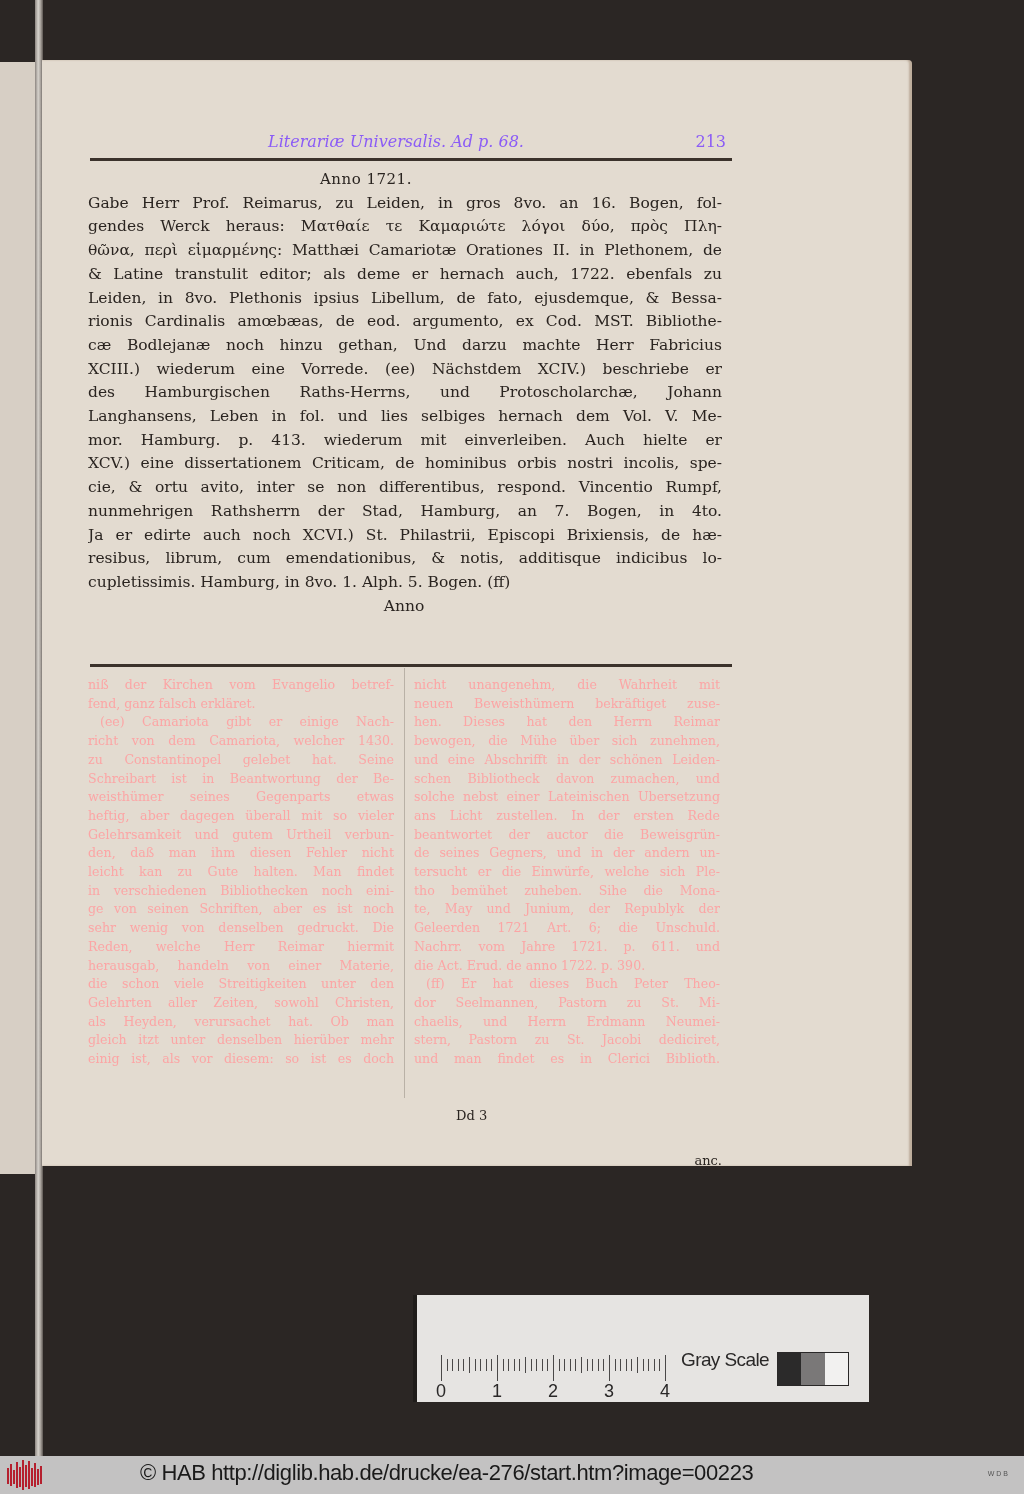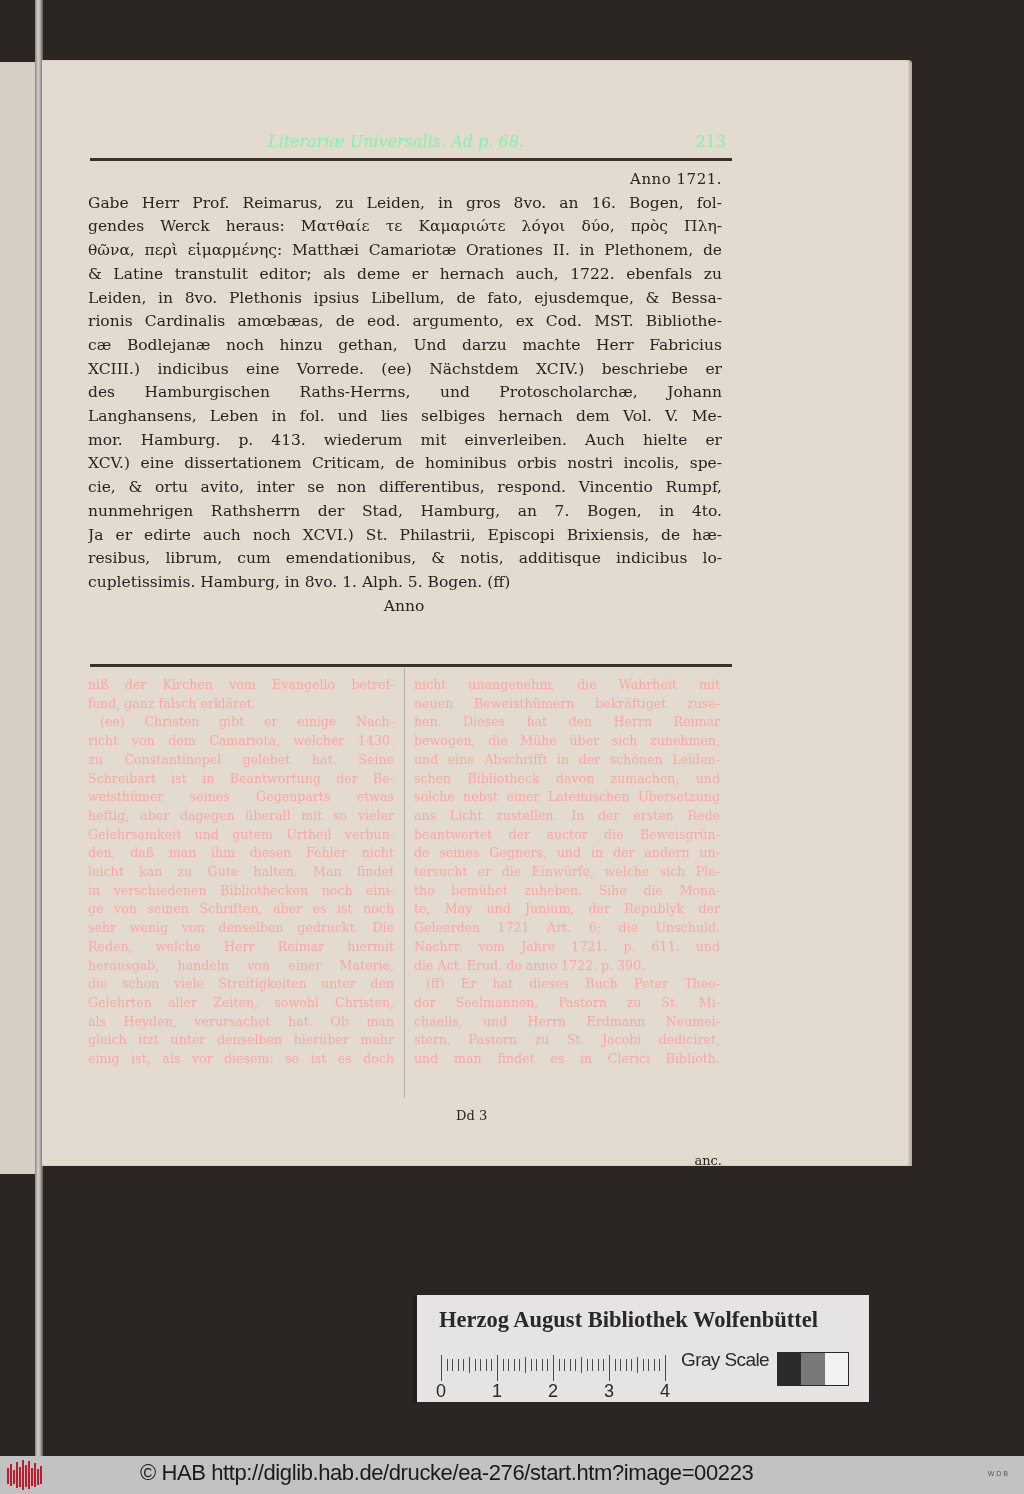--- a/index.html
+++ b/index.html
@@ -41,21 +41,21 @@
       box-shadow: inset -3px 0 2px rgba(120,90,60,0.35);
     }
     .running-head {
       position: absolute;
       left: 268px; top: 130px;
       width: 460px;
       height: 24px;
       font-family: "DejaVu Serif", serif;
       font-style: italic;
       font-size: 16px;
-      color: #86efac;
+      color: #8b5cf6;
     }
     .running-head .rh-title { position: absolute; left: 0; top: 2px; }
     .running-head .page-number {
       position: absolute; right: 2px; top: 2px;
       font-style: normal;
     }
     .rule {
       position: absolute;
       left: 90px;
       width: 642px;
@@ -66,21 +66,21 @@
       position: absolute;
       left: 88px; top: 168px;
       width: 634px;
       font-family: "DejaVu Serif", serif;
       font-size: 15.5px;
       line-height: 23.7px;
       color: #2a2420;
       text-align: justify;
     }
     .main-text .year-heading {
-      text-align: right;
+      text-align: left;
       padding-left: 232px;
       font-size: 15px;
       letter-spacing: 0.5px;
     }
     .main-text .line {
       display: block;
       text-align: justify;
       text-align-last: justify;
       white-space: nowrap;
       overflow: hidden;
@@ -227,41 +227,41 @@
 
 <div class="main-text">
   <div class="year-heading">Anno 1721.</div>
   <span class="line">Gabe Herr Prof. Reimarus, zu Leiden, in gros 8vo. an 16. Bogen, fol-</span>
   <span class="line">gendes Werck heraus: Ματθαίε τε Καμαριώτε λόγοι δύο, πρὸς Πλη-</span>
   <span class="line">θῶνα, περὶ εἱμαρμένης: Matthæi Camariotæ Orationes II. in Plethonem, de</span>
   <span class="line">&amp; Latine transtulit editor; als deme er hernach auch, 1722. ebenfals zu</span>
   <span class="line">Leiden, in 8vo. Plethonis ipsius Libellum, de fato, ejusdemque, &amp; Bessa-</span>
   <span class="line">rionis Cardinalis amœbæas, de eod. argumento, ex Cod. MST. Bibliothe-</span>
   <span class="line">cæ Bodlejanæ noch hinzu gethan, Und darzu machte Herr Fabricius</span>
-  <span class="line">XCIII.) indicibus eine Vorrede. (ee) Nächstdem XCIV.) beschriebe er</span>
+  <span class="line">XCIII.) wiederum eine Vorrede. (ee) Nächstdem XCIV.) beschriebe er</span>
   <span class="line">des Hamburgischen Raths-Herrns, und Protoscholarchæ, Johann</span>
   <span class="line">Langhansens, Leben in fol. und lies selbiges hernach dem Vol. V. Me-</span>
   <span class="line">mor. Hamburg. p. 413. wiederum mit einverleiben. Auch hielte er</span>
   <span class="line">XCV.) eine dissertationem Criticam, de hominibus orbis nostri incolis, spe-</span>
   <span class="line">cie, &amp; ortu avito, inter se non differentibus, respond. Vincentio Rumpf,</span>
   <span class="line">nunmehrigen Rathsherrn der Stad, Hamburg, an 7. Bogen, in 4to.</span>
   <span class="line">Ja er edirte auch noch XCVI.) St. Philastrii, Episcopi Brixiensis, de hæ-</span>
   <span class="line">resibus, librum, cum emendationibus, &amp; notis, additisque indicibus lo-</span>
   <span class="line" style="text-align-last:left;">cupletissimis. Hamburg, in 8vo. 1. Alph. 5. Bogen. (ff)</span>
   <div class="catchword">Anno</div>
 </div>
 
 <div class="rule" style="top:664px;"></div>
 <div class="col-divider"></div>
 
 <div class="footnotes">
   <div class="fn-col left">
     <span class="line">niß der Kirchen vom Evangelio betref-</span>
     <span class="line last">fend, ganz falsch erkläret.</span>
-    <span class="line" style="padding-left:12px;">(ee) Christen gibt er einige Nach-</span>
+    <span class="line" style="padding-left:12px;">(ee) Camariota gibt er einige Nach-</span>
     <span class="line">richt von dem Camariota, welcher 1430.</span>
     <span class="line">zu Constantinopel gelebet hat. Seine</span>
     <span class="line">Schreibart ist in Beantwortung der Be-</span>
     <span class="line">weisthümer seines Gegenparts etwas</span>
     <span class="line">heftig, aber dagegen überall mit so vieler</span>
     <span class="line">Gelehrsamkeit und gutem Urtheil verbun-</span>
     <span class="line">den, daß man ihm diesen Fehler nicht</span>
     <span class="line">leicht kan zu Gute halten. Man findet</span>
     <span class="line">in verschiedenen Bibliothecken noch eini-</span>
     <span class="line">ge von seinen Schriften, aber es ist noch</span>
@@ -298,21 +298,20 @@
     <span class="line">und man findet es in Clerici Biblioth.</span>
   </div>
 </div>
 
 <div class="signature-line">
   <span class="sig">Dd 3</span>
   <span class="catch">anc.</span>
 </div>
 
 <div class="hab-label">
-  <div class="lib-name">Herzog August Bibliothek Wolfenbüttel</div>
   <div class="ruler">
     <div class="tick" style="left:4px;height:26px;"></div>
     <div class="tick" style="left:9.6px;top:12px;height:12px;"></div>
     <div class="tick" style="left:15.2px;top:12px;height:12px;"></div>
     <div class="tick" style="left:20.8px;top:12px;height:12px;"></div>
     <div class="tick" style="left:26.4px;top:12px;height:12px;"></div>
     <div class="tick" style="left:32px;top:10px;height:16px;"></div>
     <div class="tick" style="left:37.6px;top:12px;height:12px;"></div>
     <div class="tick" style="left:43.2px;top:12px;height:12px;"></div>
     <div class="tick" style="left:48.8px;top:12px;height:12px;"></div>

